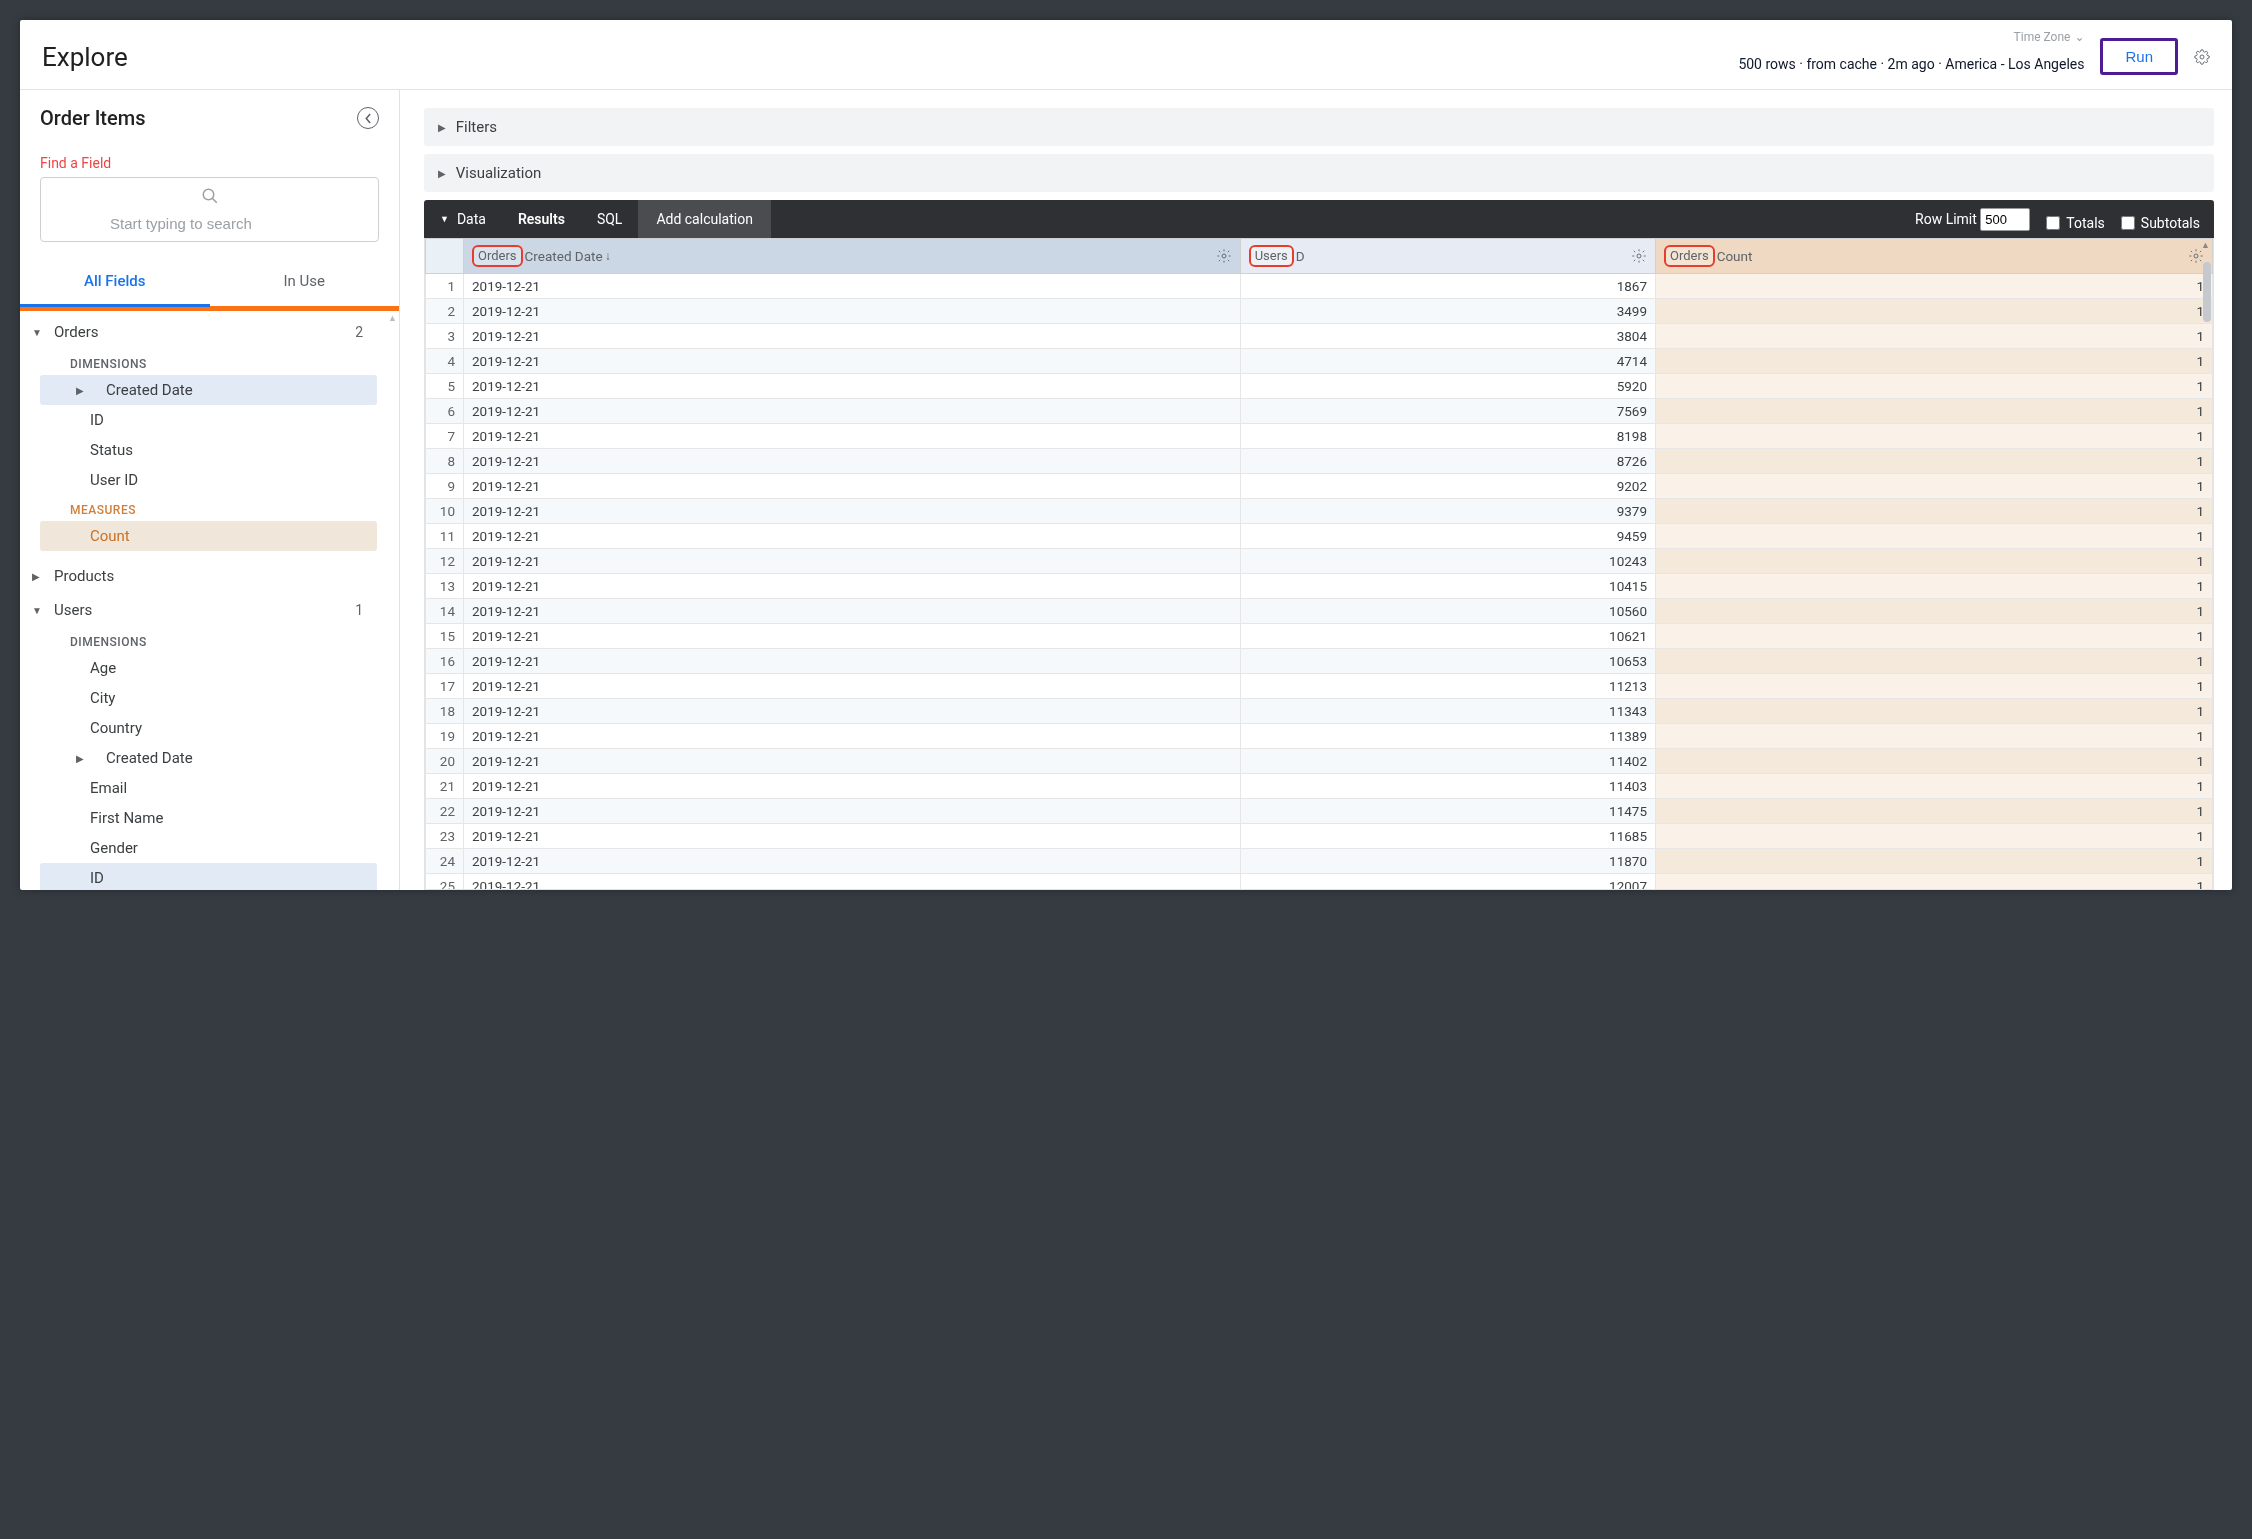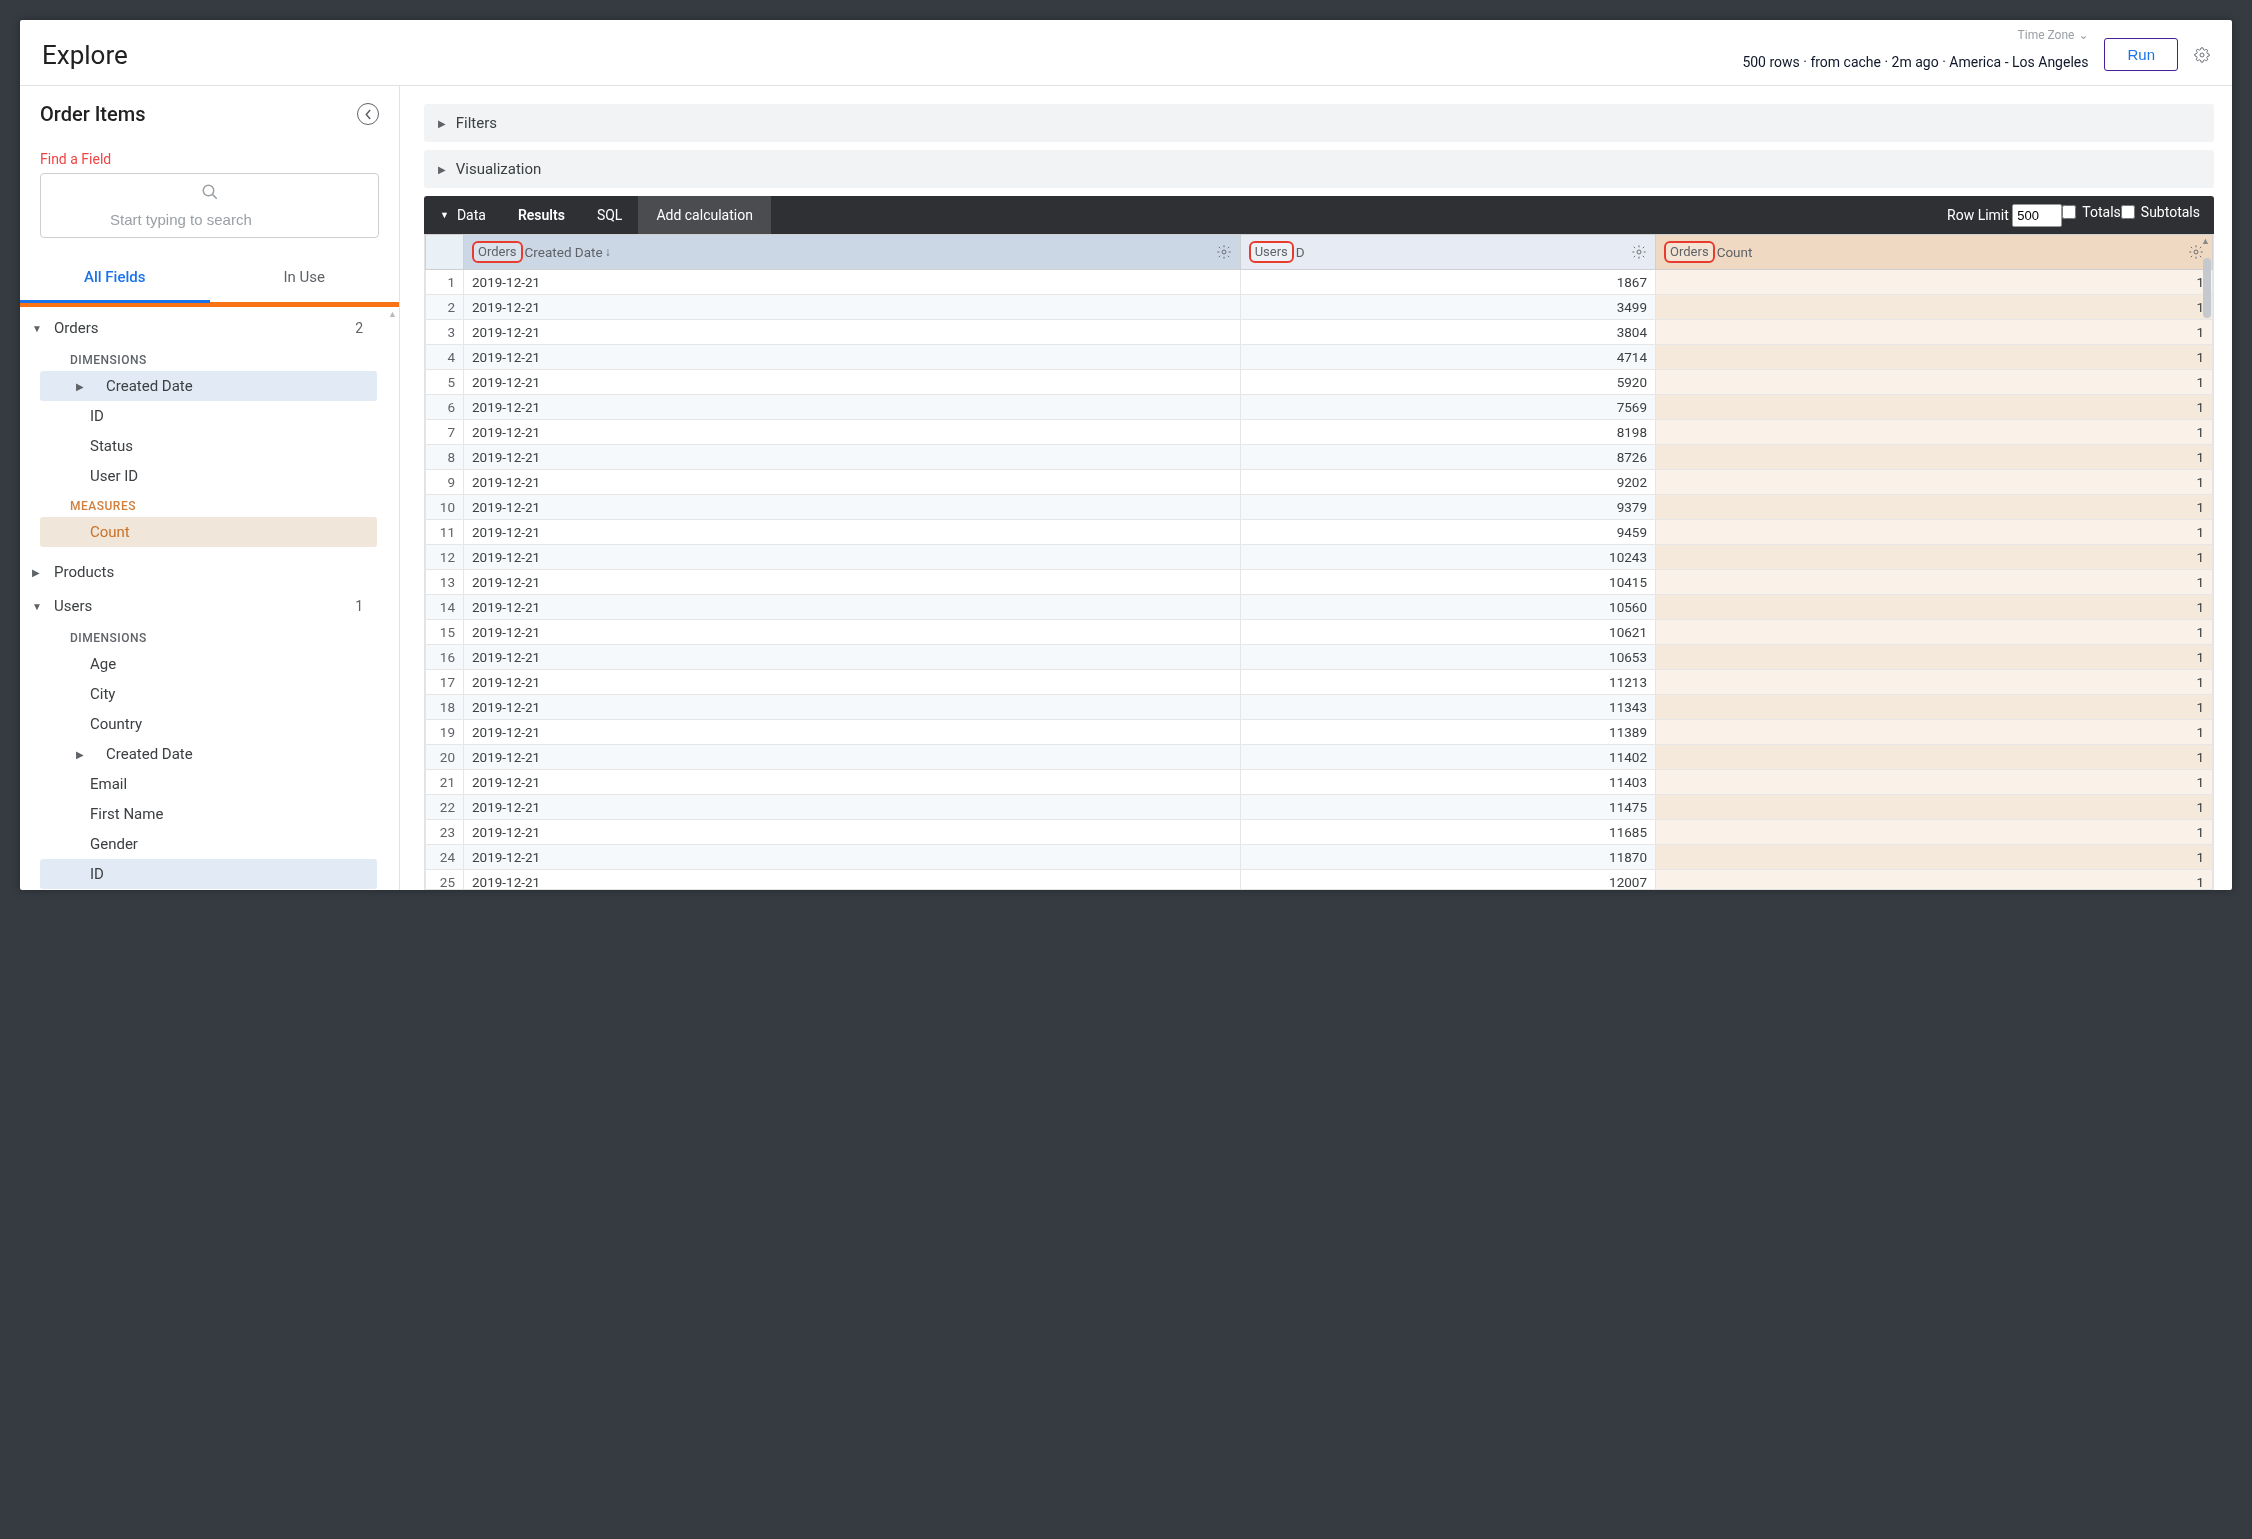--- a/index.html
+++ b/index.html
@@ -29,21 +29,21 @@
     }
     .header-title { font-size: 26px; font-weight: 400; color: #212121; }
     .header-right { display: flex; align-items: center; gap: 16px; }
     .timezone {
       font-size: 12px; color: #9aa0a6; display:flex; align-items:center; gap:4px;
       position: relative; top:-12px;
     }
     .status-line { color:#0f172a; font-size:14px; }
     .header-right-inner {display:flex; flex-direction:column; align-items:flex-end;}
     .run-btn {
-      border:1px solid #4c1d95; color:#1a73e8; background:#fff;
+      border:3px solid #4c1d95; color:#1a73e8; background:#fff;
       padding:7px 22px; font-size:15px; border-radius:3px; cursor:pointer;
     }
     .gear-icon-btn { color:#5f6368; cursor:pointer; display:flex; }
     
     .body { flex:1; display:flex; overflow:hidden; }
     
     .left-panel {
       width: 380px; border-right:1px solid #e2e2e2; display:flex; flex-direction:column;
       overflow:hidden;
     }
@@ -96,21 +96,21 @@
     .collapse-bar .tri { margin-right:10px; color:#5f6368; font-size:10px;}
     
     .data-toolbar {
       background:#2e3033; color:#fff; display:flex; align-items:center;
       border-radius:3px 3px 0 0; height:38px; font-size:14px;
     }
     .dt-seg { padding:0 16px; height:100%; display:flex; align-items:center; cursor:pointer; position:relative;}
     .dt-seg.strong{font-weight:600;}
     .dt-seg .tri { margin-right:8px; font-size:9px;}
     .dt-seg.calc { background:#4a4c50; padding:0 18px;}
-    .dt-right{margin-left:auto;display:flex;align-items:flex-start;padding-right:14px;}
+    .dt-right{margin-left:auto;display:flex;align-items:flex-end;gap:16px;padding-right:14px;}
     .rowlimit input{ width:50px; padding:3px 4px; font-size:13px; border:1px solid #999; border-radius:2px;}
     .chk{display:flex;align-items:center;gap:6px;}
     .chk input{width:14px;height:14px;}
     
     .table-wrap{flex:1;overflow:auto;border:1px solid #e2e2e2;border-top:none;position:relative;}
     .tbl{width:100%;border-collapse:collapse;font-size:13.5px;}
     .tbl th{position:sticky;top:0;z-index:2;font-weight:400;text-align:left;padding:6px 8px 6px 8px;border:1px solid #d0d0d0;color:#5f6368;}
     .th-idx{width:38px;background:#e9f0f6;border-color:#cfd8e3;}
     .th-dim{background:#ccd7e5;}
     .th-dim2{background:#e7ecf4;}

